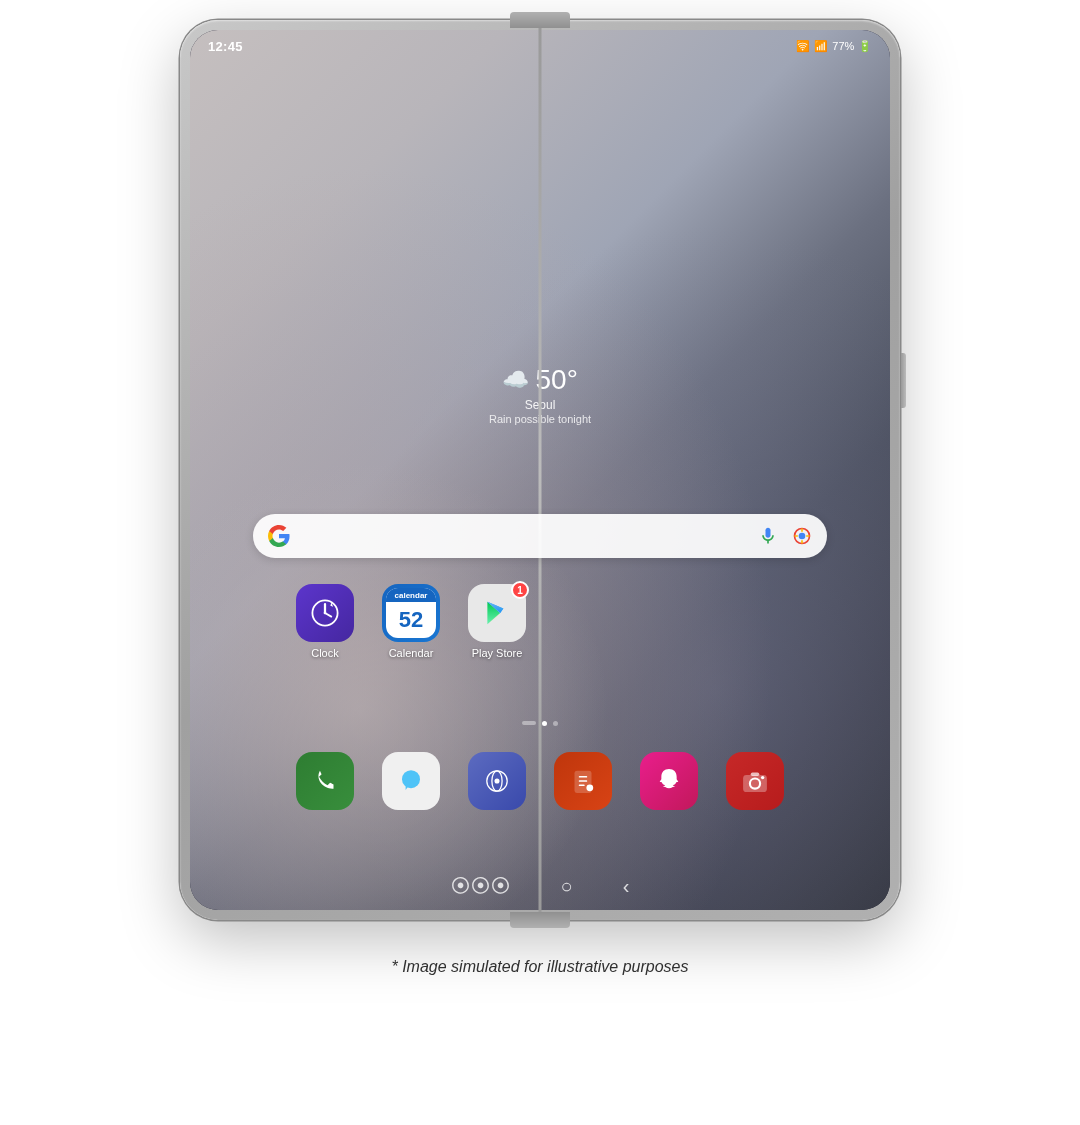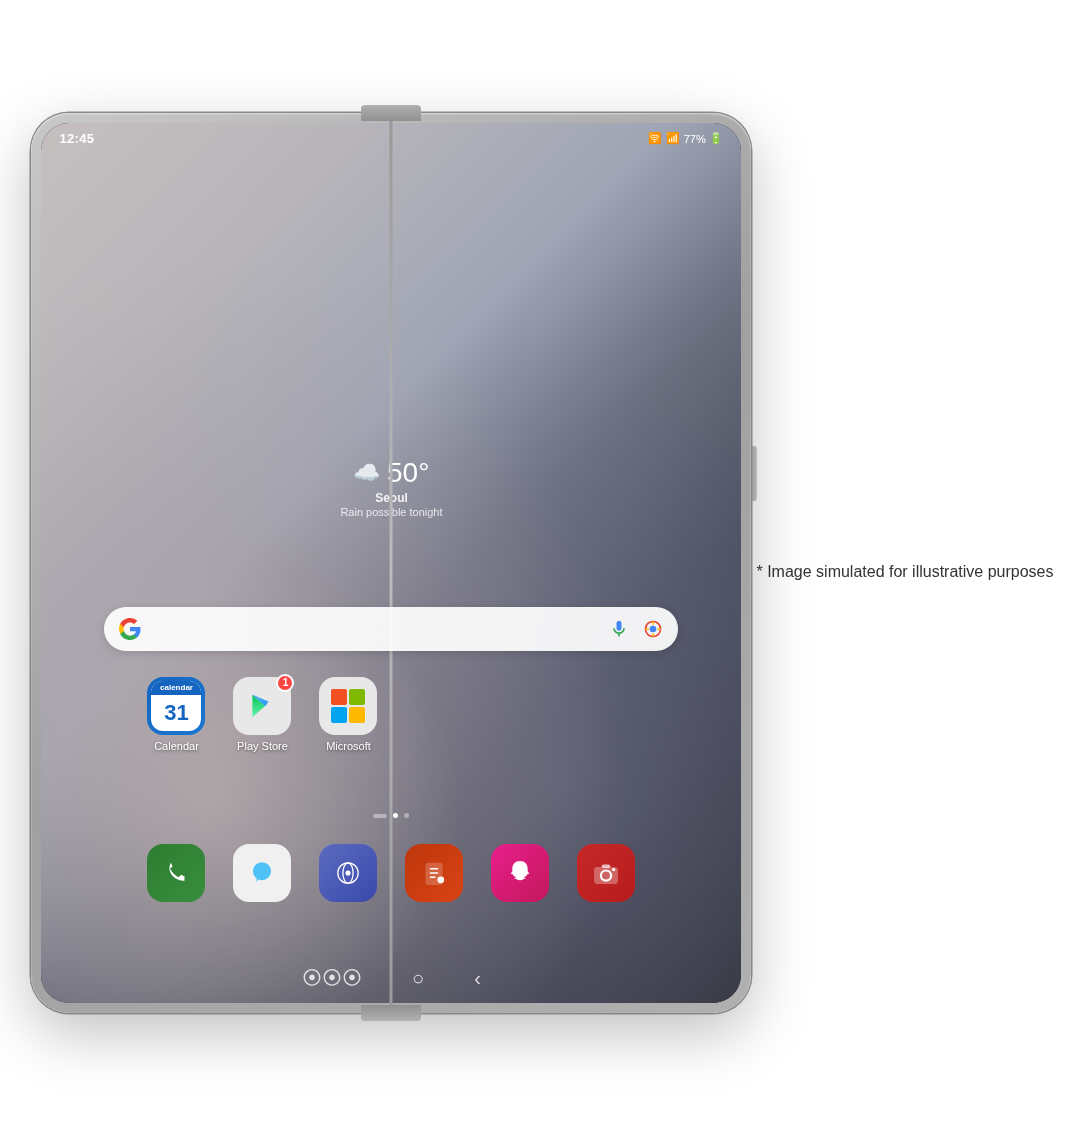--- a/index.html
+++ b/index.html
@@ -10,23 +10,23 @@
       display: flex;
       flex-direction: column;
       align-items: center;
       justify-content: center;
       font-family: 'Arial', sans-serif;
       overflow: hidden;
     }
 
     .page-wrapper {
       display: flex;
-      flex-direction: row;
-      align-items: center;
-      justify-content: center;
+      flex-direction: column;
+      align-items: center;
+      justify-content: flex-start;
       width: 100%;
       height: 100%;
     }
 
     .device-container {
       position: relative;
       width: 730px;
       height: 940px;
       display: flex;
       align-items: center;
@@ -181,21 +181,20 @@
       display: flex;
       align-items: center;
       gap: 6px;
       justify-content: center;
     }
 
     .weather-city {
       font-size: 12px;
       opacity: 0.9;
       margin-top: 2px;
-      font-weight: bold;
     }
 
     .weather-desc {
       font-size: 11px;
       opacity: 0.8;
       margin-top: 1px;
     }
 
     .cloud-icon {
       font-size: 22px;
@@ -393,20 +392,21 @@
     }
     .icon-camera {
       background: linear-gradient(135deg, #c62828, #b71c1c);
     }
 
     
     .disclaimer {
       margin-top: 18px;
       font-size: 16px;
       color: #333;
+      font-style: italic;
       text-align: center;
     }
 
     
     .g-blue { fill: #4285F4; }
     .g-red { fill: #EA4335; }
     .g-yellow { fill: #FBBC05; }
     .g-green { fill: #34A853; }
 
     .calendar-inner {
@@ -525,26 +525,39 @@
                 <circle cx="12" cy="12" r="4" fill="#4285F4"></circle>
                 <path fill="#FBBC05" d="M12 3v4M21 12h-4M12 21v-4M3 12h4" stroke="#FBBC05" stroke-width="2"></path>
               </svg>
             </div>
           </div>
         </div>
 
         <div class="app-grid">
 
 
+          <div class="app-item">
+            <div class="app-icon icon-clock">
+              <svg viewBox="0 0 40 40" width="36" height="36">
+                <circle cx="20" cy="20" r="14" fill="none" stroke="white" stroke-width="2"></circle>
+                <line x1="20" y1="20" x2="20" y2="10" stroke="white" stroke-width="2.5" stroke-linecap="round"></line>
+                <line x1="20" y1="20" x2="27" y2="24" stroke="white" stroke-width="2" stroke-linecap="round"></line>
+                <circle cx="20" cy="20" r="1.5" fill="white"></circle>
+
+                <path fill="white" d="M27 8l2 5-3-1z"></path>
+              </svg>
+            </div>
+            <span class="app-label">Clock</span>
+          </div>
 
           <div class="app-item">
             <div class="app-icon icon-calendar" style="background: linear-gradient(135deg, #1565c0, #1976d2); padding:0; overflow:hidden;">
               <div class="calendar-inner">
                 <div class="calendar-top">calendar</div>
-                <div class="calendar-num">31</div>
+                <div class="calendar-num">52</div>
               </div>
             </div>
             <span class="app-label">Calendar</span>
           </div>
 
           <div class="app-item">
             <div class="app-icon icon-playstore" style="background: #e8e8e8; position:relative;">
               <div class="badge">1</div>
               <svg viewBox="0 0 40 40" width="32" height="32">
                 <defs>
@@ -569,31 +582,20 @@
                 <path fill="url(#ps2)" d="M8 6l11.5 10.2L24 20 8 6z" transform=""></path>
                 <path fill="url(#ps3)" d="M8 34l11.5-10.2L24 20 8 34z"></path>
                 <path fill="url(#ps4)" d="M24 20L8 6l20 8.5z"></path>
                 <path fill="url(#ps4)" d="M24 20L8 34l20-8.5z" transform="scale(1,-1) translate(0,-40)"></path>
               </svg>
             </div>
             <span class="app-label">Play Store</span>
           </div>
 
 
-          <div class="app-item">
-            <div class="app-icon icon-microsoft" style="background: #e8e8e8;">
-              <div class="ms-grid">
-                <div class="ms-cell" style="background:#f25022;"></div>
-                <div class="ms-cell" style="background:#7fba00;"></div>
-                <div class="ms-cell" style="background:#00a4ef;"></div>
-                <div class="ms-cell" style="background:#ffb900;"></div>
-              </div>
-            </div>
-            <span class="app-label">Microsoft</span>
-          </div>
         </div>
 
         <div class="dot-indicators">
           <div class="dot dash"></div>
           <div class="dot active"></div>
           <div class="dot"></div>
         </div>
 
         <div class="dock-row">
 

